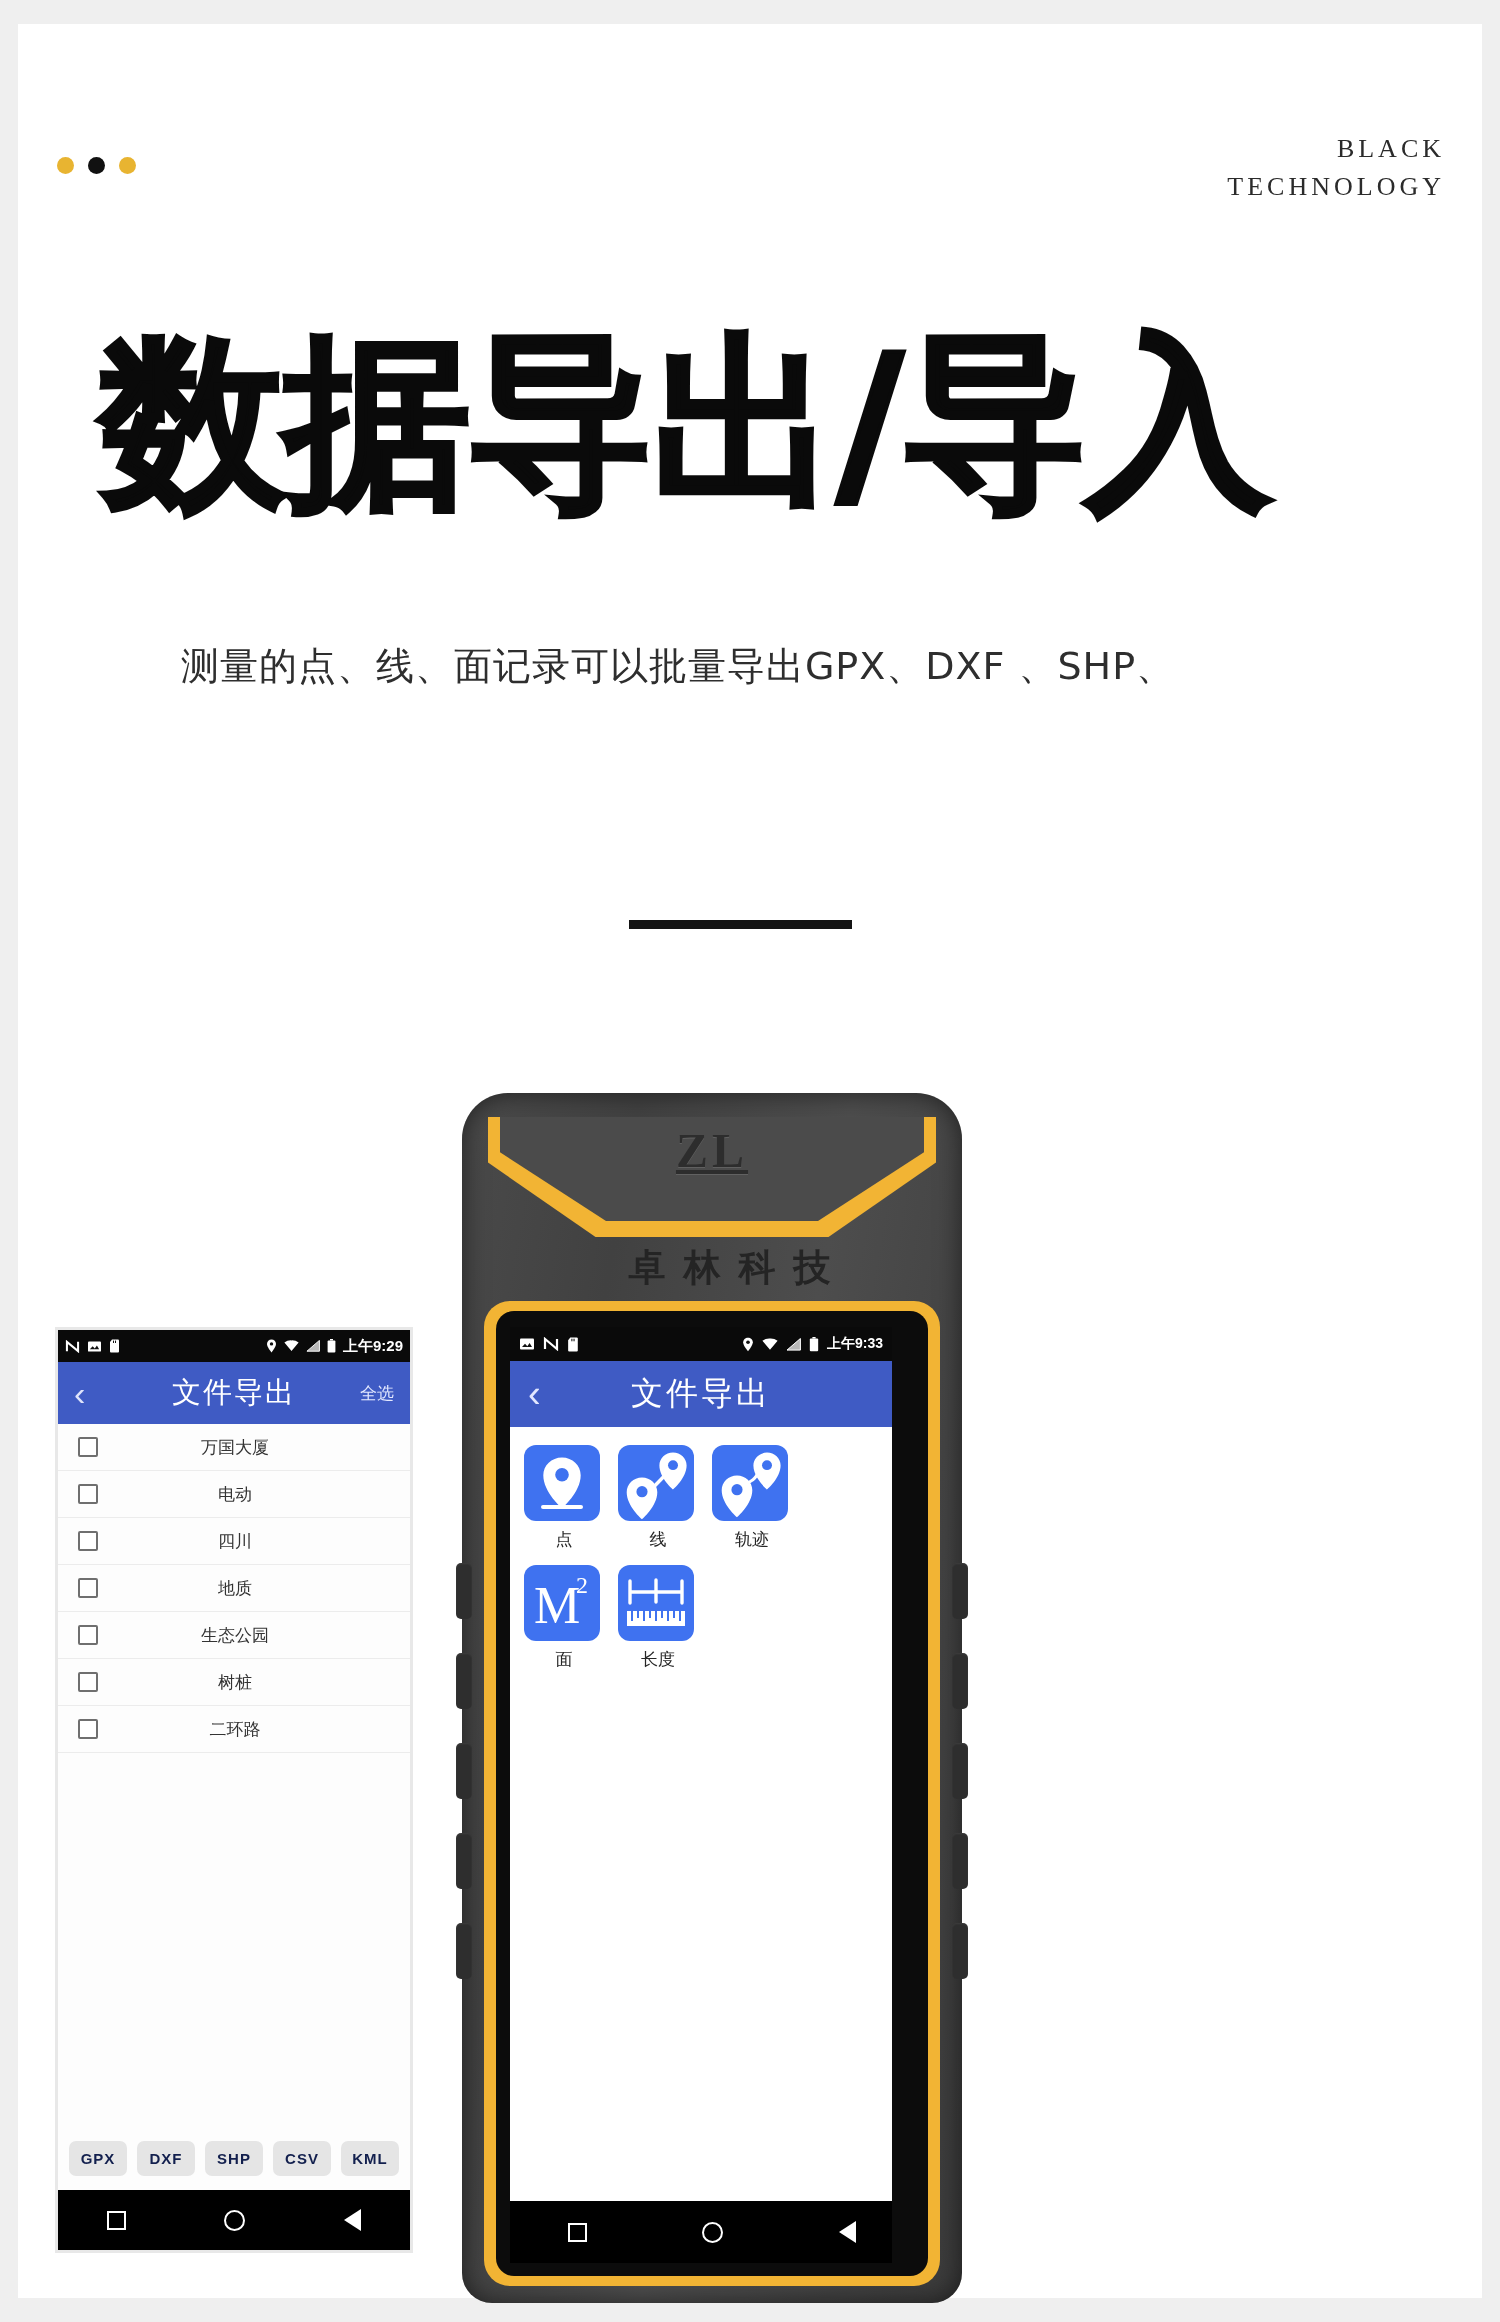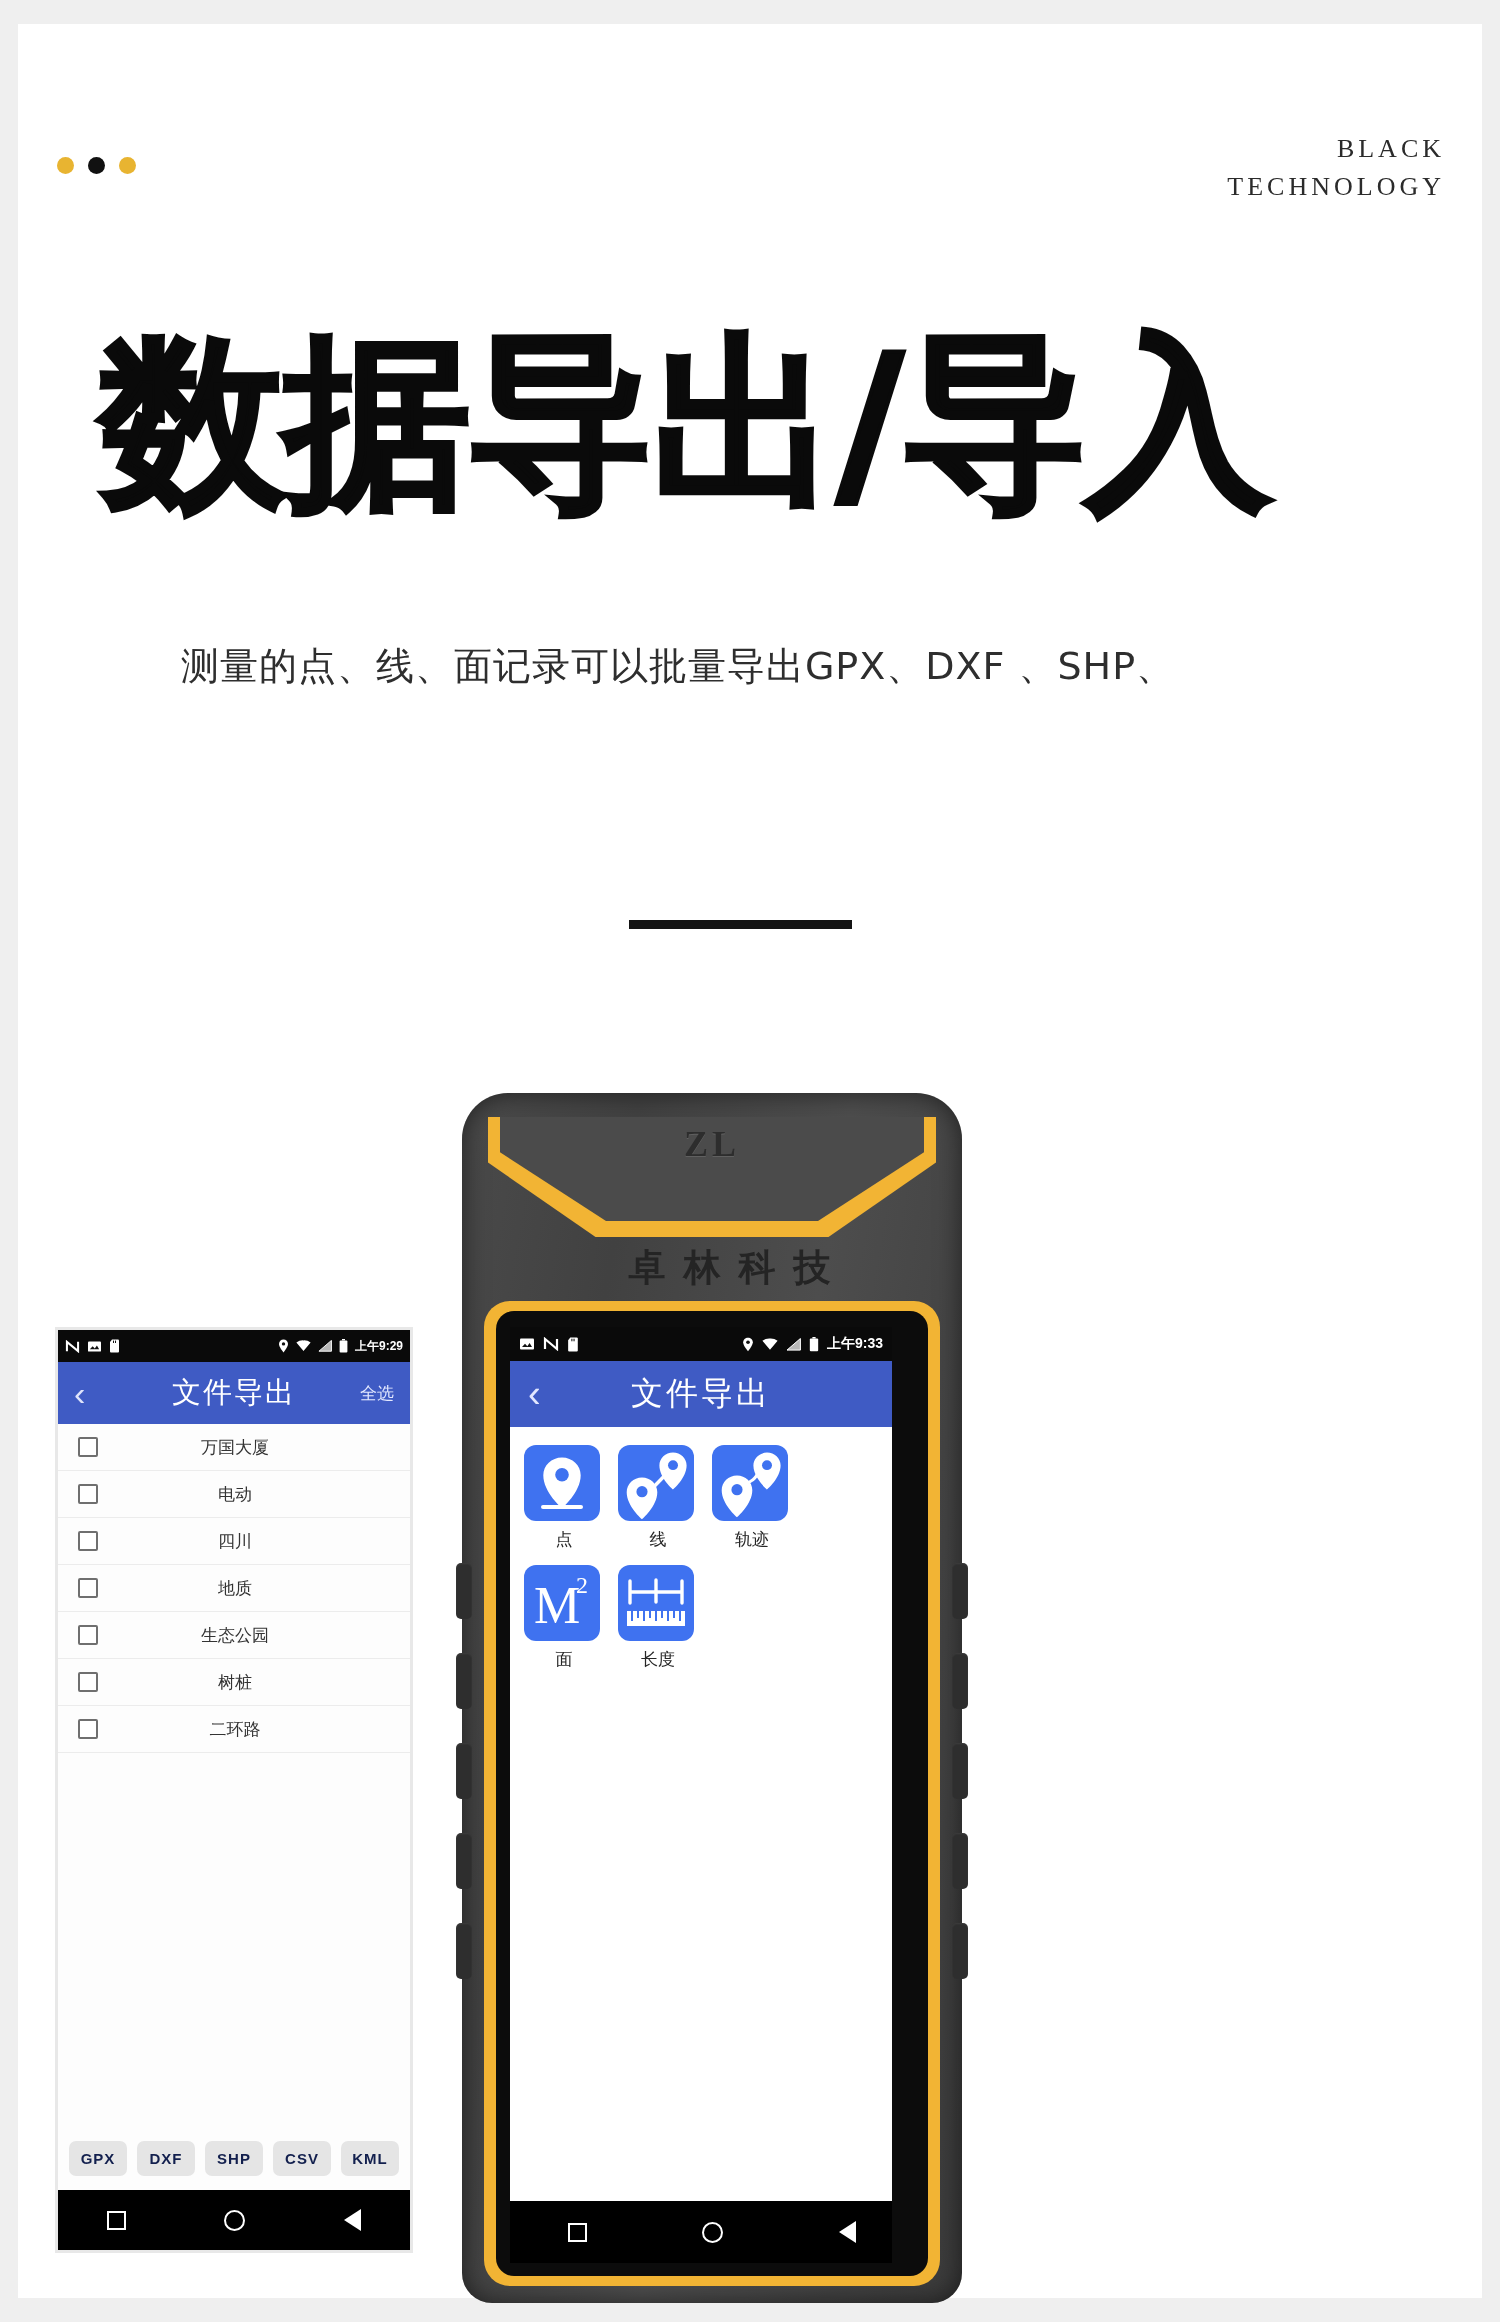--- a/index.html
+++ b/index.html
@@ -59,21 +59,21 @@
   .phone-left{
     position:absolute;left:58px;top:1330px;width:352px;height:920px;
     background:#ffffff;
     box-shadow:0 0 0 3px #e8e8e8;
   }
   .pl-status{
     height:32px;background:#0a0a0a;display:flex;align-items:center;
     padding:0 7px;gap:7px;color:#fff;
   }
   .pl-status .sp{flex:1;}
-  .pl-status .tiny{font-size:12px;font-weight:bold;}
+  .pl-status .tiny{font-size:15px;font-weight:bold;}
 
   .pl-bar{
     height:62px;background:#3f5bc4;display:flex;align-items:center;
     padding:0 16px;position:relative;
   }
   .pl-back{font-size:34px;color:#dfe4fb;line-height:1;font-weight:300;}
   .pl-title{
     position:absolute;left:0;right:0;text-align:center;
     font-size:29px;color:#ffffff;letter-spacing:2px;
     font-family:"DejaVu Sans","Liberation Sans",sans-serif;
@@ -133,22 +133,23 @@
     clip-path:polygon(0% 0%,100% 0%,100% 38%,76% 100%,24% 100%,0% 38%);
   }
   .dev-grey-top{
     position:absolute;left:38px;top:24px;width:424px;height:104px;
     background:#4b4b4b;
     clip-path:polygon(0% 0%,100% 0%,100% 34%,75% 100%,25% 100%,0% 34%);
     display:flex;align-items:flex-start;justify-content:center;
   }
   .zl{
     margin-top:6px;font-family:"Liberation Serif","DejaVu Serif",serif;
-    font-size:36px;font-weight:bold;color:#2d2d2d;letter-spacing:4px;
+    font-size:48px;font-weight:bold;color:#2d2d2d;letter-spacing:4px;
     text-shadow:0 1px 0 rgba(255,255,255,.12);
+    text-decoration:underline;
   }
   .dev-brand{
     position:absolute;left:0;right:0;top:150px;text-align:center;
     font-size:37px;color:#242424;letter-spacing:18px;font-weight:bold;
     font-family:"DejaVu Sans","Liberation Sans",sans-serif;
     text-indent:18px;
     margin-left:35px;
   }
   .dev-yellow-frame{
     position:absolute;left:22px;top:208px;width:456px;height:985px;

